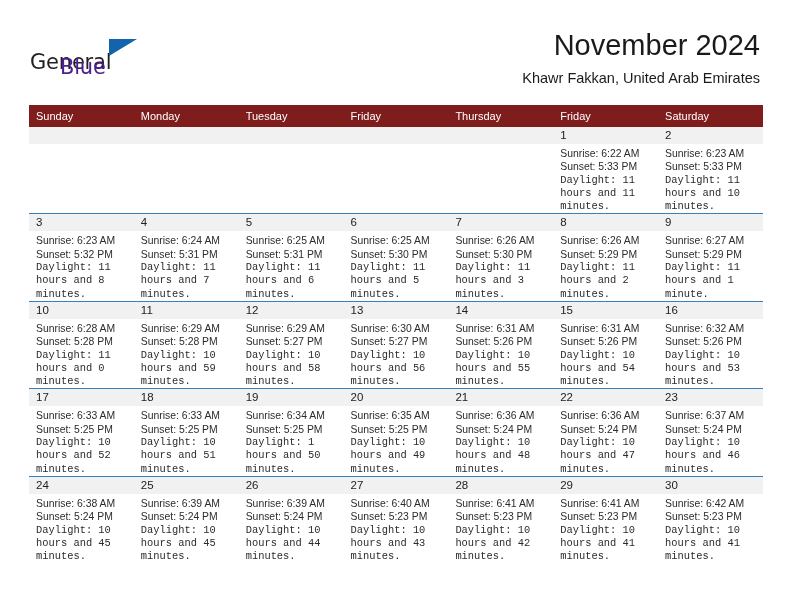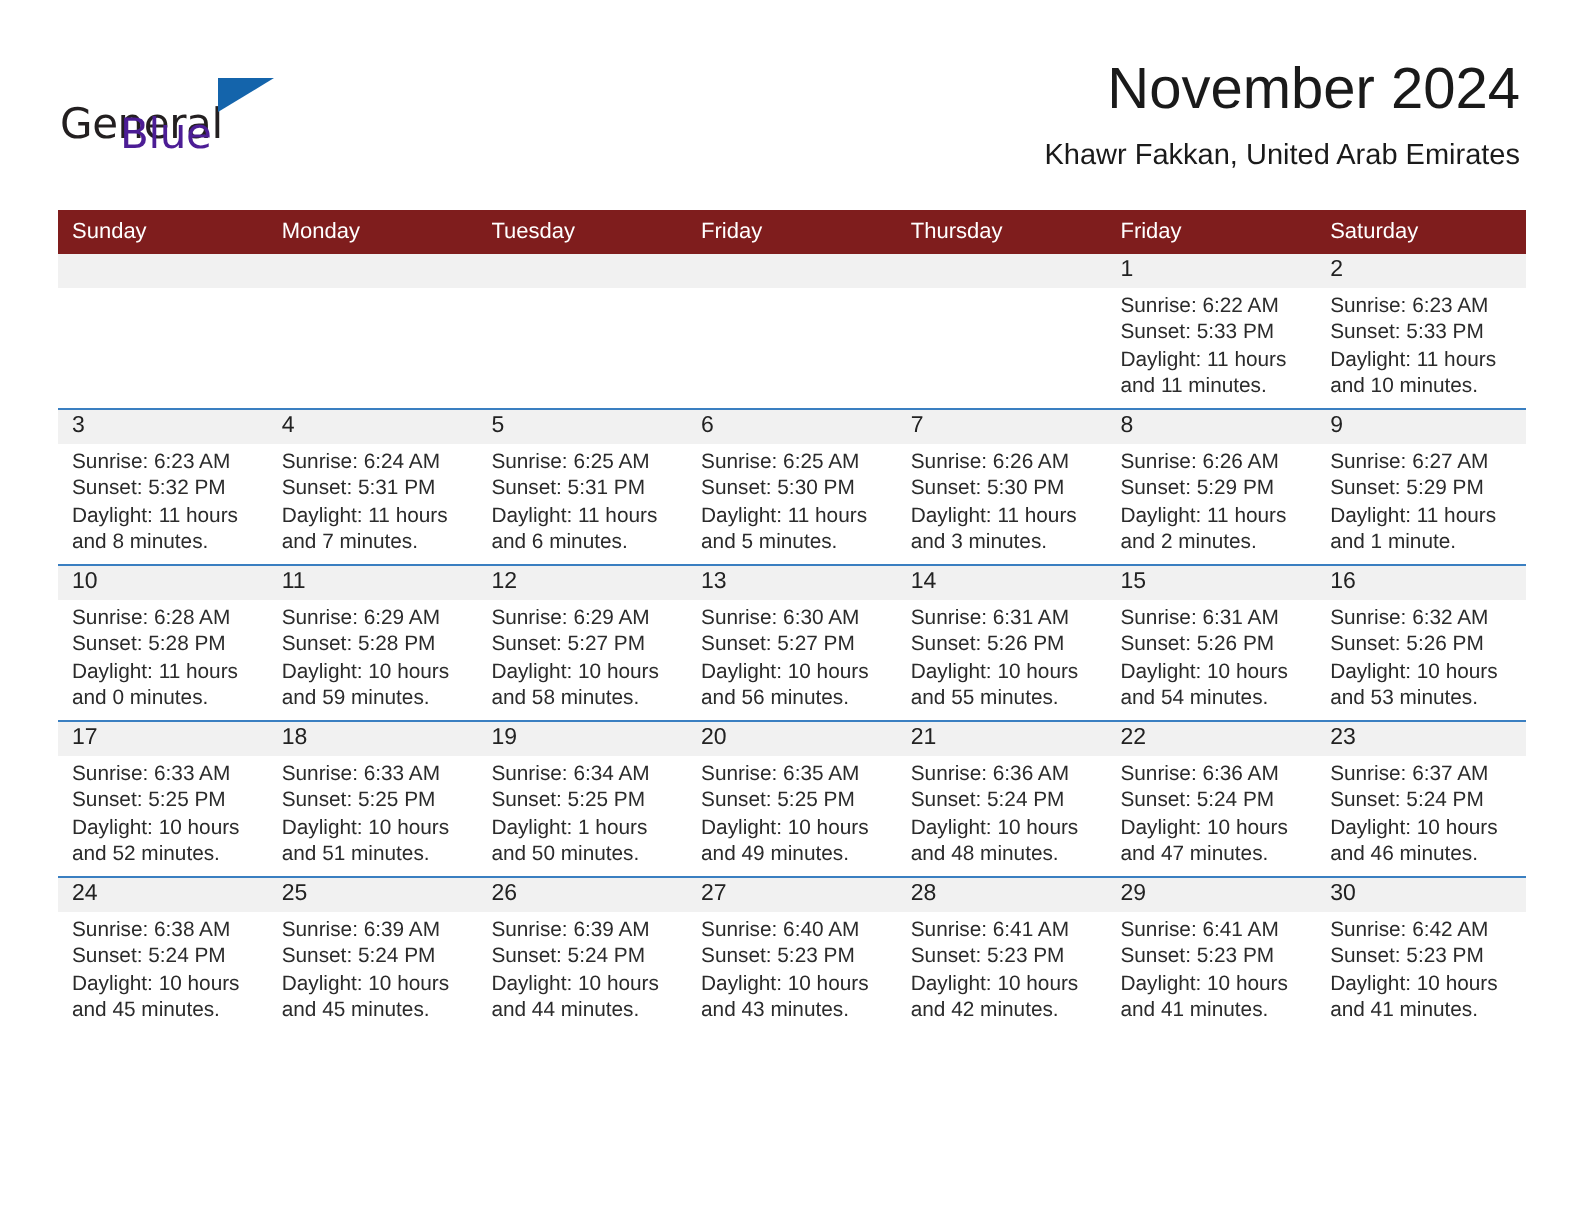--- a/index.html
+++ b/index.html
@@ -128,20 +128,21 @@
     padding: 3px 7px 0 7px;
     font-size: 10.4px;
     line-height: 13.3px;
     color: #2b2b2b;
   }
   .cell-body div {
     white-space: nowrap;
   }
   .cell-body .daylight {
     white-space: normal;
+    font-family: Liberation Mono, monospace;
   }
   td.empty .daynum-band {
     background: #f1f1f1;
   }
 </style>
 </head>
 <body>
 
 <div class="page">
 

